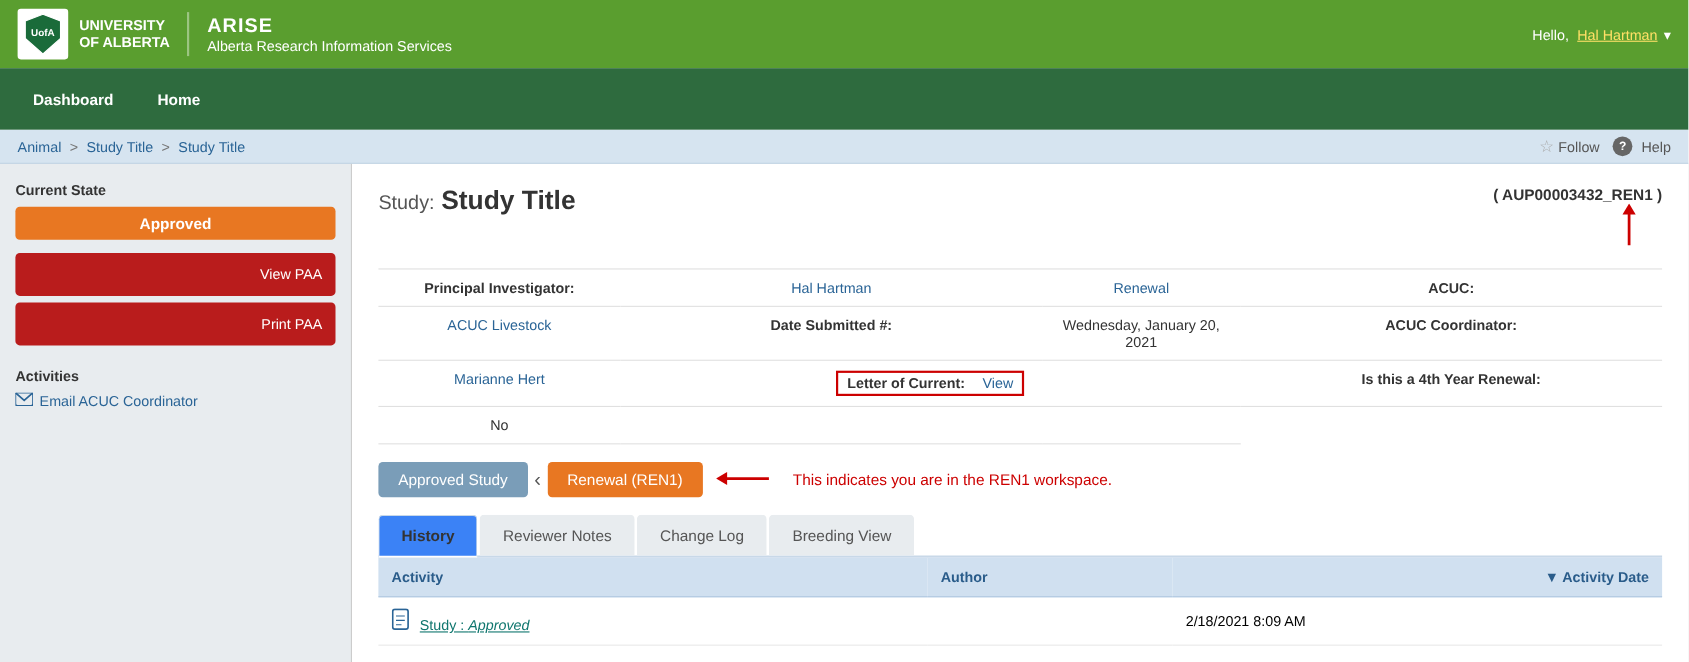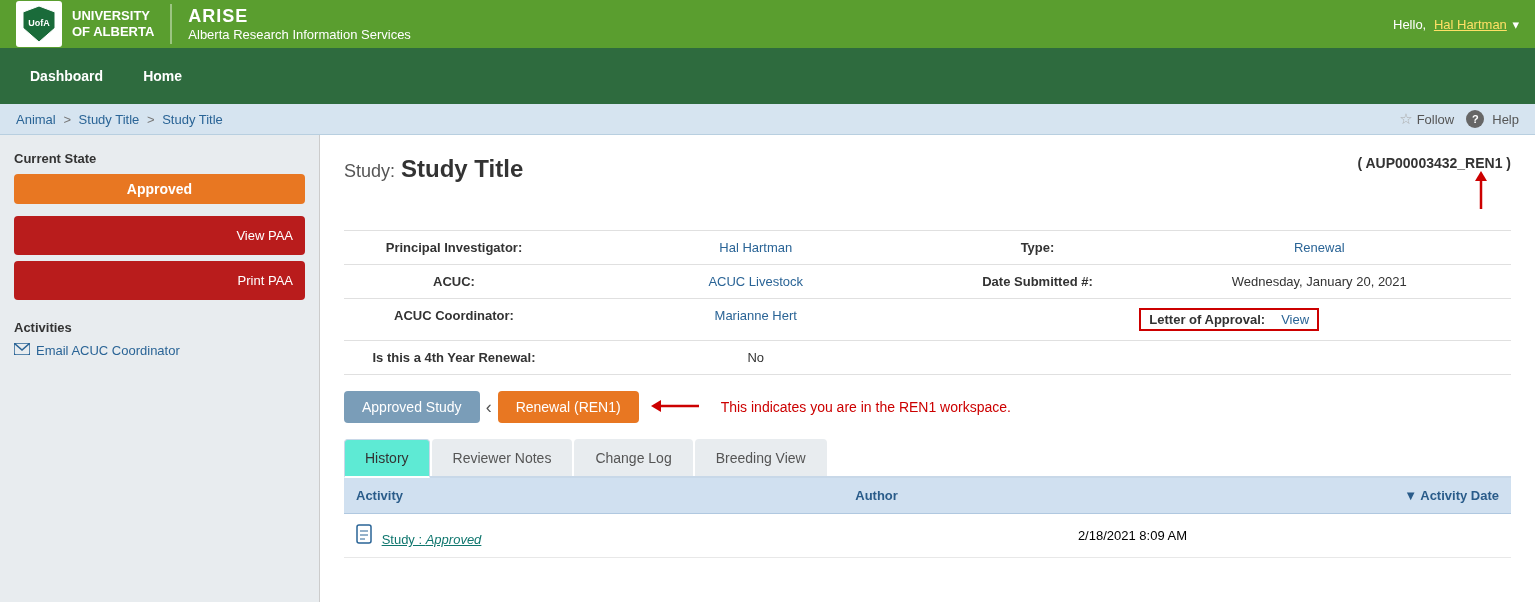--- a/index.html
+++ b/index.html
@@ -5,21 +5,21 @@
     * { box-sizing: border-box; margin: 0; padding: 0; }
     body { font-family: Arial, sans-serif; font-size: 13px; background: #f0f0f0; min-width: 1535px; }
 
     
     .header {
       background: #5a9e2f;
       display: flex;
       align-items: center;
       justify-content: space-between;
       padding: 6px 16px;
-      height: 48px;
+      height: 62px;
     }
     .header-left { display: flex; align-items: center; gap: 16px; }
     .header-logo { display: flex; align-items: center; gap: 10px; }
     .logo-shield {
       width: 46px; height: 46px;
       background: #fff;
       border-radius: 3px;
       display: flex; align-items: center; justify-content: center;
       color: #1a6b3a; font-weight: bold; font-size: 10px; text-align: center;
     }
@@ -190,25 +190,25 @@
       font-size: 14px;
       cursor: pointer;
       border: 1px solid transparent;
       border-bottom: none;
       color: #555;
       background: #e8ecef;
       margin-right: 2px;
       border-radius: 4px 4px 0 0;
     }
     .tab.active {
-      background: #5eead4;
+      background: #3b82f6;
       border-color: #c8d8e8;
       border-bottom: 2px solid #fff;
       color: #333;
-      font-weight: normal;
+      font-weight: bold;
       margin-bottom: -2px;
     }
 
     
     .history-table {
       width: 100%;
       border-collapse: collapse;
       margin-top: 0;
     }
     .history-table thead tr {
@@ -349,33 +349,32 @@
             <polygon points="30,0 24,10 36,10" fill="#c00"></polygon>
           </svg>
         </div>
       </div>
     </div>
 
     <div class="info-grid">
 
       <div class="info-grid-cell info-grid-label">Principal Investigator:</div>
       <div class="info-grid-cell info-grid-value">Hal Hartman</div>
-      <div class="info-grid-cell info-grid-label">Type:</div>
       <div class="info-grid-cell info-grid-value">Renewal</div>
 
       <div class="info-grid-cell info-grid-label">ACUC:</div>
       <div class="info-grid-cell info-grid-value">ACUC Livestock</div>
       <div class="info-grid-cell info-grid-label">Date Submitted #:</div>
       <div class="info-grid-cell info-grid-value-plain">Wednesday, January 20, 2021</div>
 
       <div class="info-grid-cell info-grid-label">ACUC Coordinator:</div>
       <div class="info-grid-cell info-grid-value">Marianne Hert</div>
       <div class="info-grid-cell" colspan="2" style="grid-column: span 2;">
         <div class="letter-box">
-          <span class="letter-approval-label">Letter of Approval:</span>
+          <span class="letter-approval-label">Letter of Current:</span>
           <a href="#" class="letter-view-link">View</a>
         </div>
       </div>
 
       <div class="info-grid-cell info-grid-label">Is this a 4th Year Renewal:</div>
       <div class="info-grid-cell info-grid-value-plain">No</div>
       <div class="info-grid-cell"></div>
       <div class="info-grid-cell"></div>
     </div>
 

